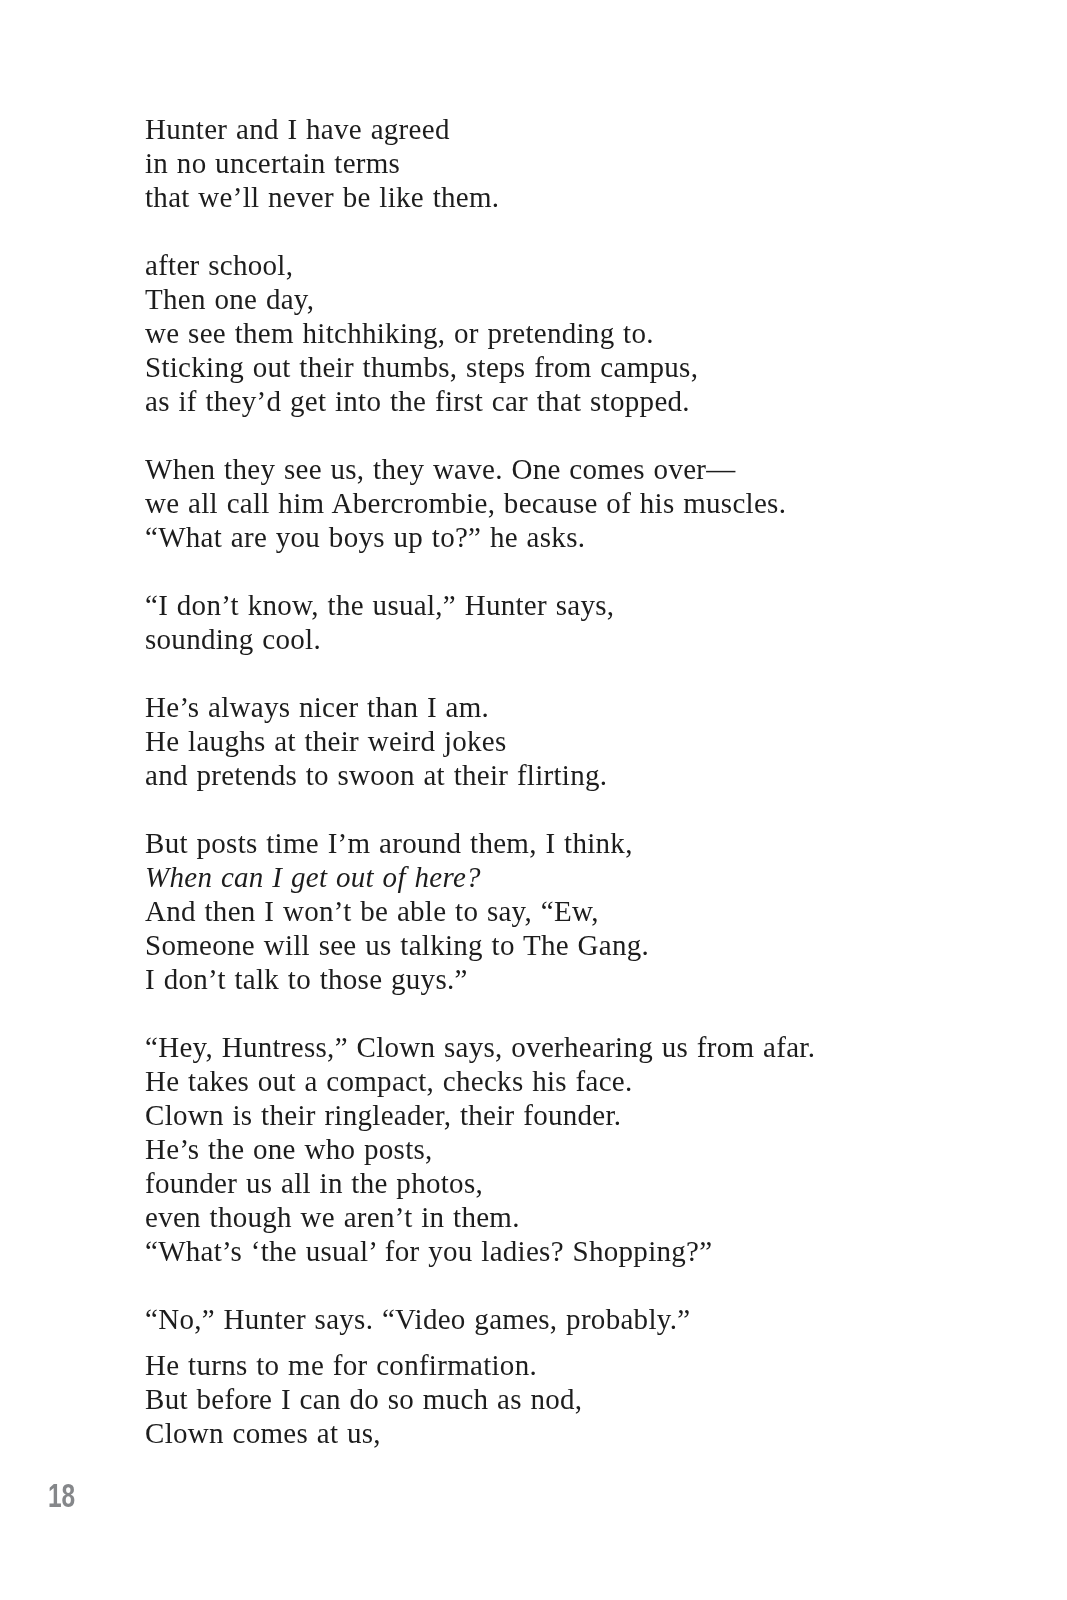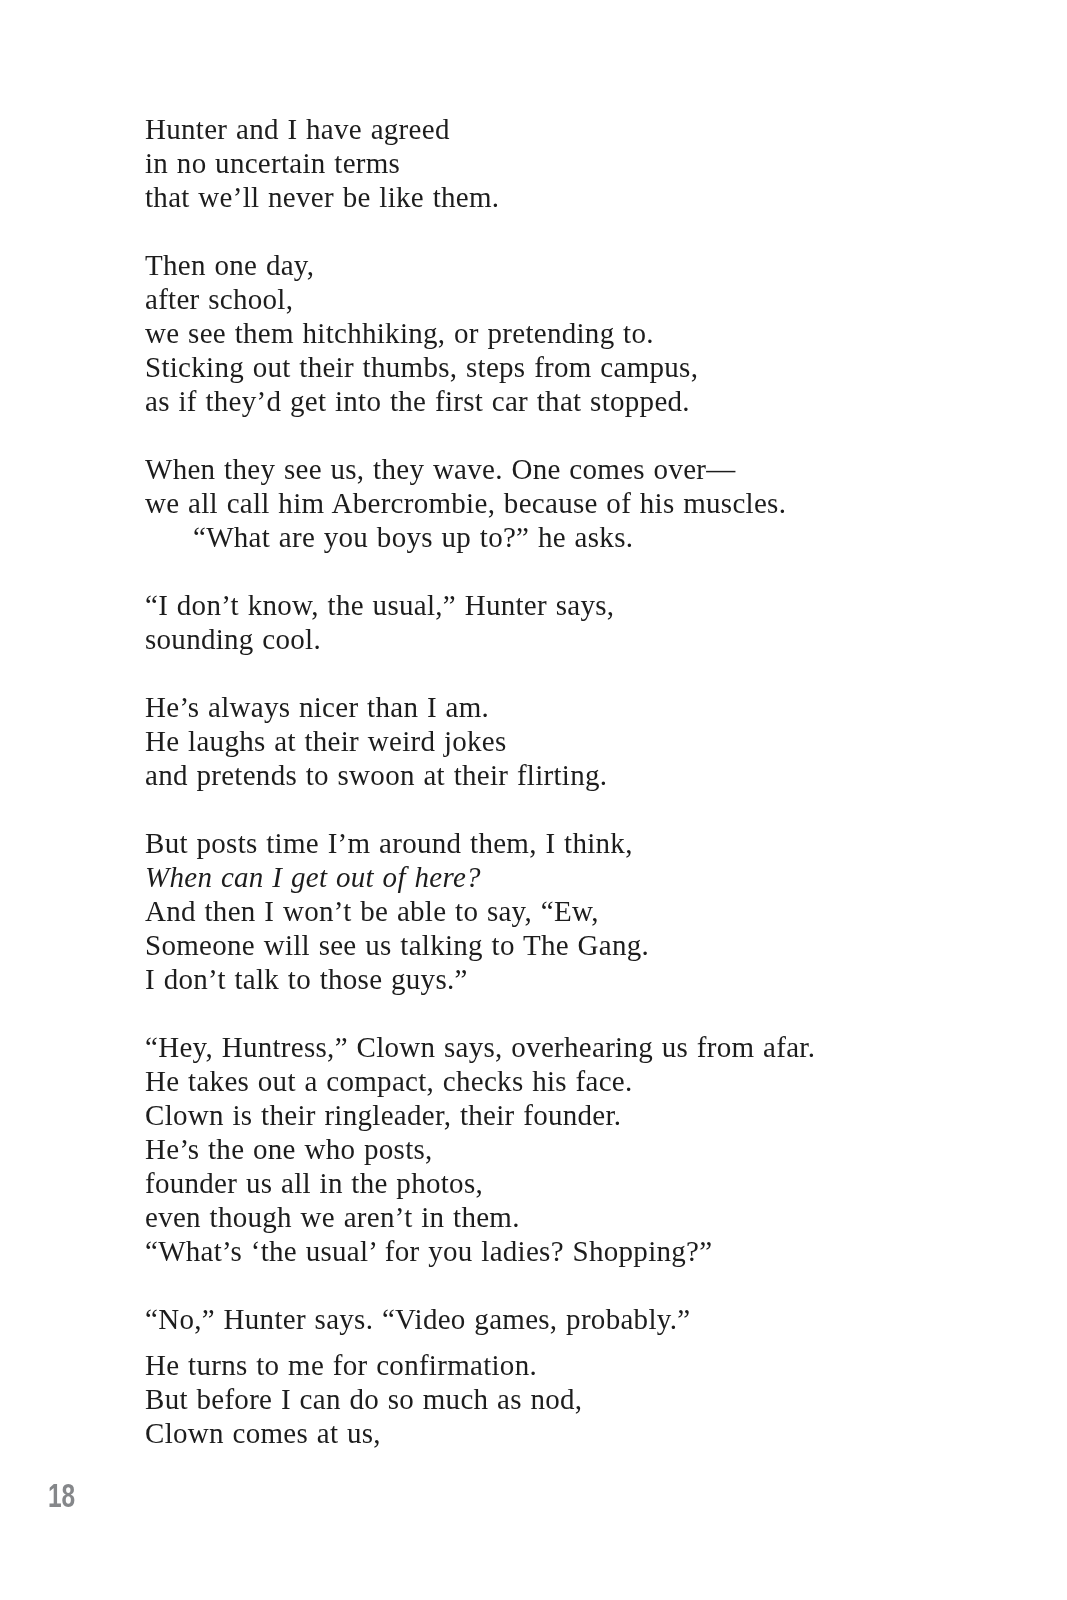--- a/index.html
+++ b/index.html
@@ -60,30 +60,30 @@
 <body style="background: rgb(255, 255, 255);">
 
 <div class="page">
   <div class="poem">
       <div class="stanza">
         <div class="line" style="color: rgb(29, 29, 29);">Hunter and I have agreed</div>
         <div class="line" style="color: rgb(29, 29, 29);">in no uncertain terms</div>
         <div class="line" style="color: rgb(29, 29, 29);">that we’ll never be like them.</div>
       </div>
       <div class="stanza">
+        <div class="line" style="color: rgb(29, 29, 29);">after school,</div>
         <div class="line" style="color: rgb(29, 29, 29);">Then one day,</div>
-        <div class="line" style="color: rgb(29, 29, 29);">after school,</div>
         <div class="line" style="color: rgb(29, 29, 29);">we see them hitchhiking, or pretending to.</div>
         <div class="line" style="color: rgb(29, 29, 29);">Sticking out their thumbs, steps from campus,</div>
         <div class="line" style="color: rgb(29, 29, 29);">as if they’d get into the first car that stopped.</div>
       </div>
       <div class="stanza">
         <div class="line" style="color: rgb(29, 29, 29);">When they see us, they wave. One comes over—</div>
         <div class="line" style="color: rgb(29, 29, 29);">we all call him Abercrombie, because of his muscles.</div>
-        <div class="line" style="color: rgb(29, 29, 29); margin-left: 48px;">“What are you boys up to?” he asks.</div>
+        <div class="line" style="color: rgb(29, 29, 29);">“What are you boys up to?” he asks.</div>
       </div>
       <div class="stanza">
         <div class="line" style="color: rgb(29, 29, 29);">“I don’t know, the usual,” Hunter says,</div>
         <div class="line" style="color: rgb(29, 29, 29);">sounding cool.</div>
       </div>
       <div class="stanza">
         <div class="line" style="color: rgb(29, 29, 29);">He’s always nicer than I am.</div>
         <div class="line" style="color: rgb(29, 29, 29);">He laughs at their weird jokes</div>
         <div class="line" style="color: rgb(29, 29, 29);">and pretends to swoon at their flirting.</div>
       </div>

